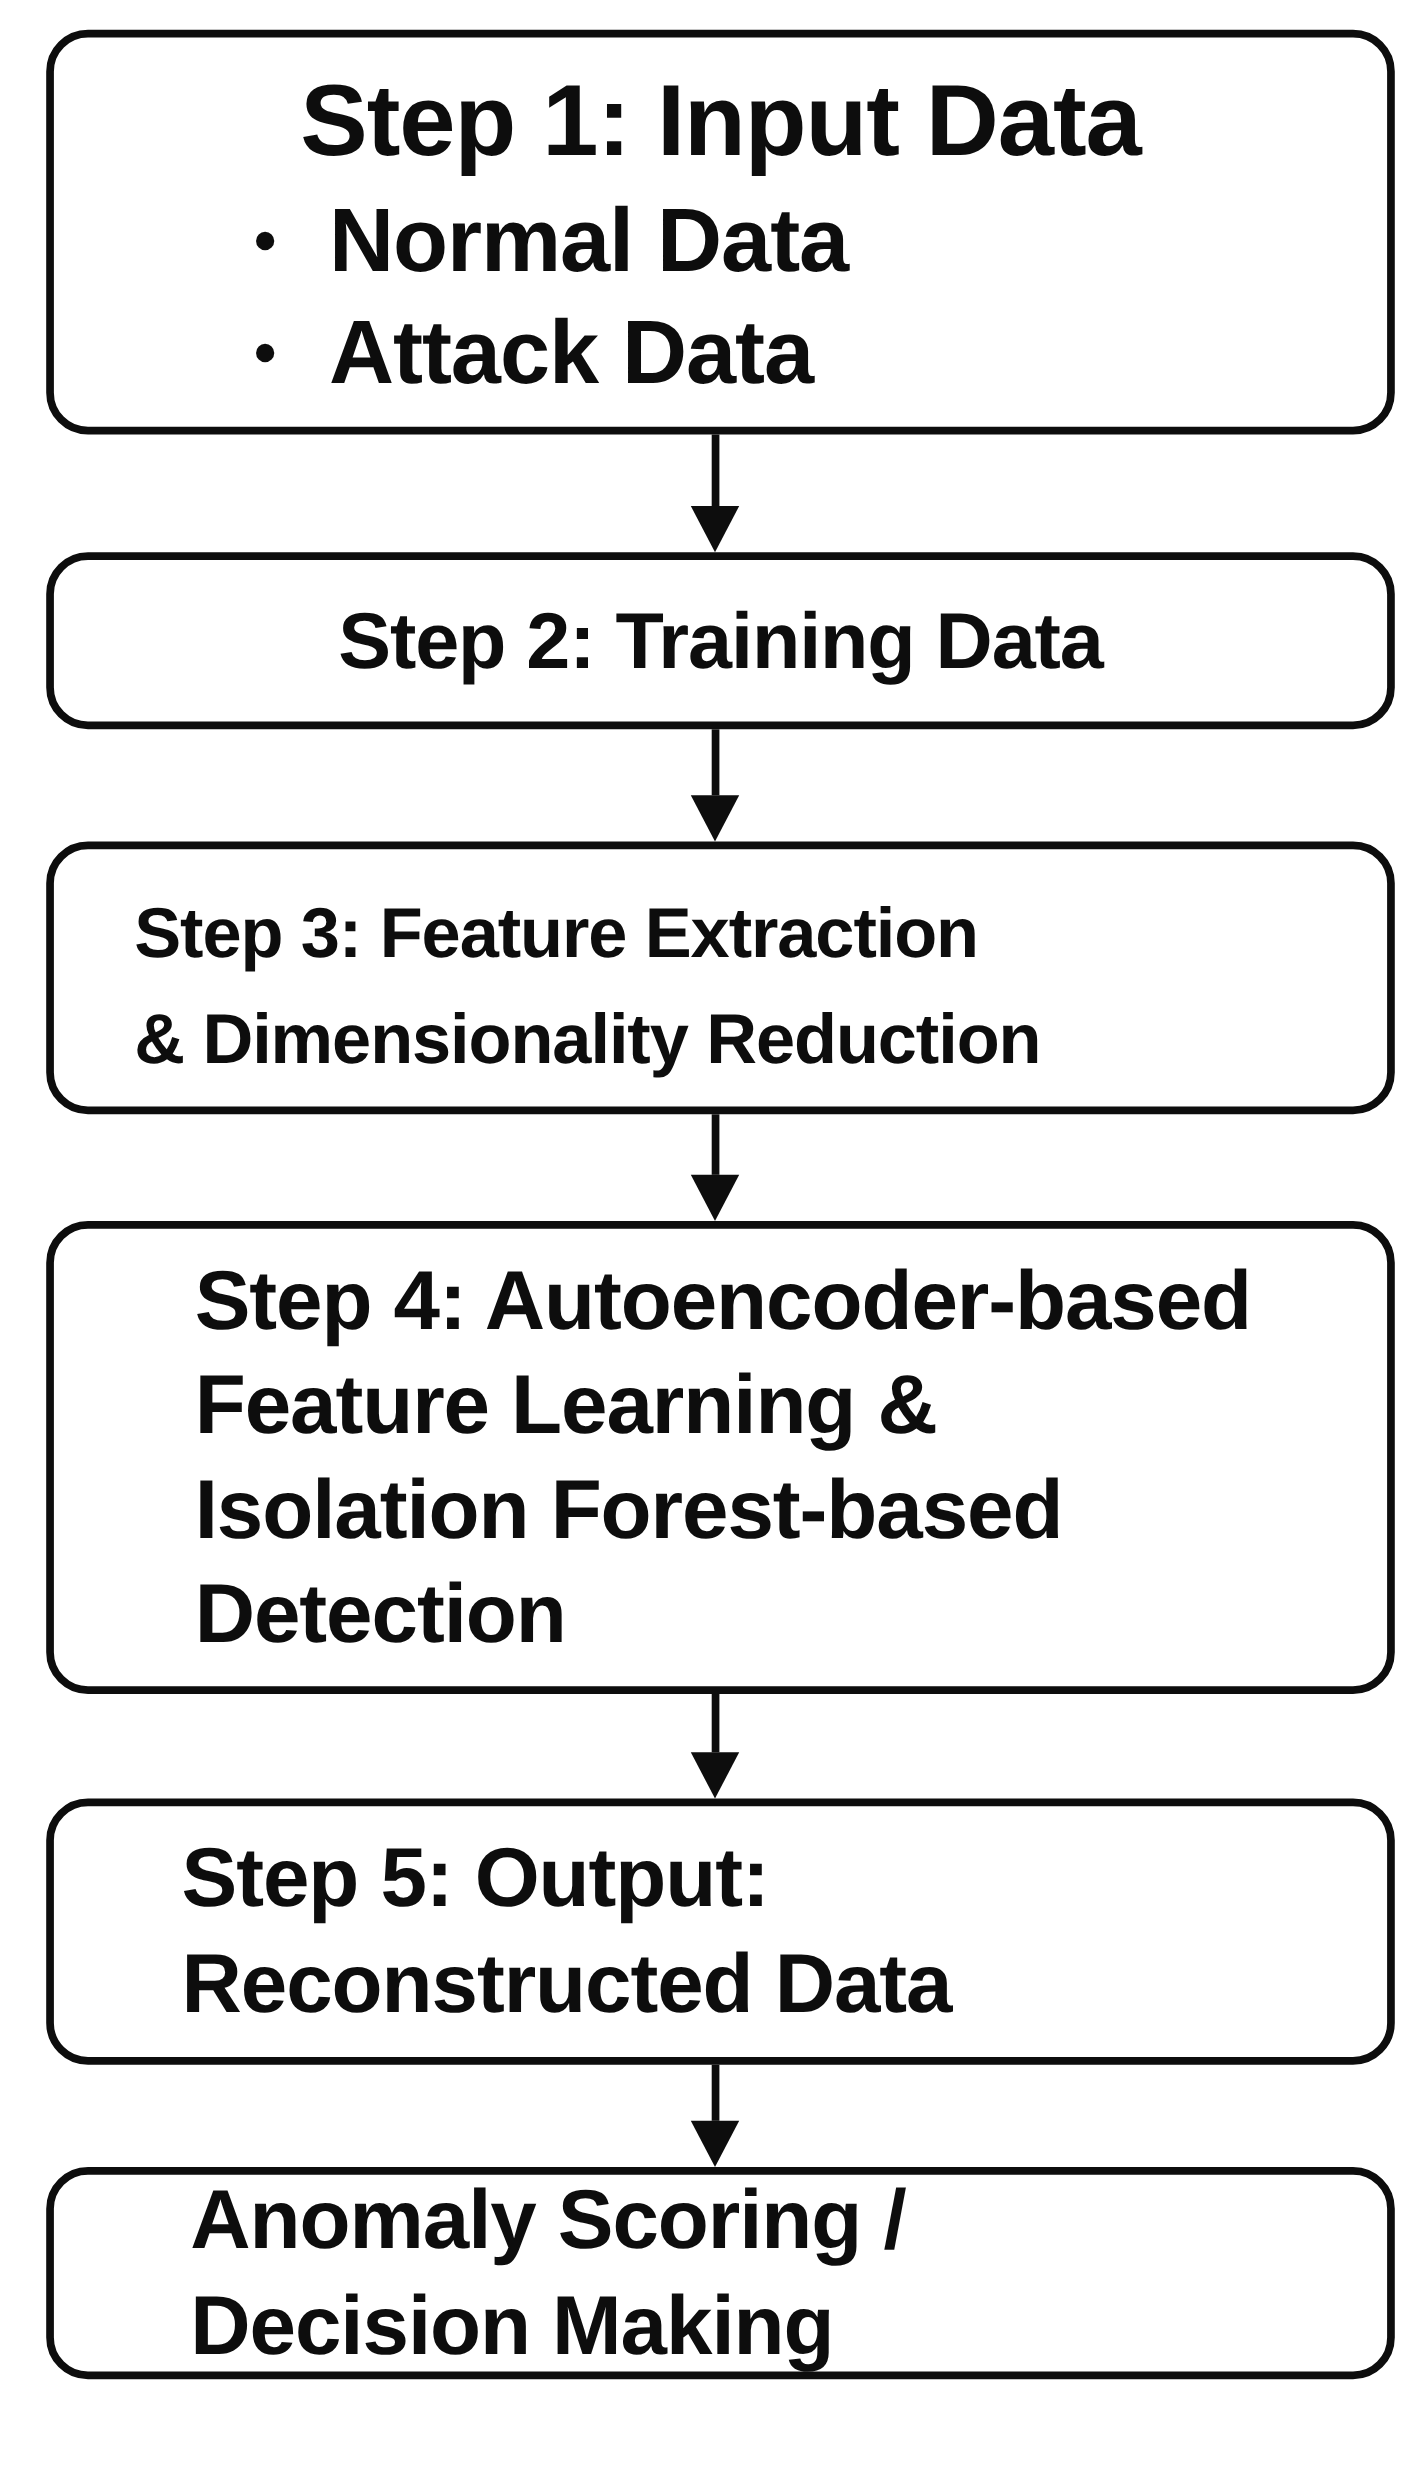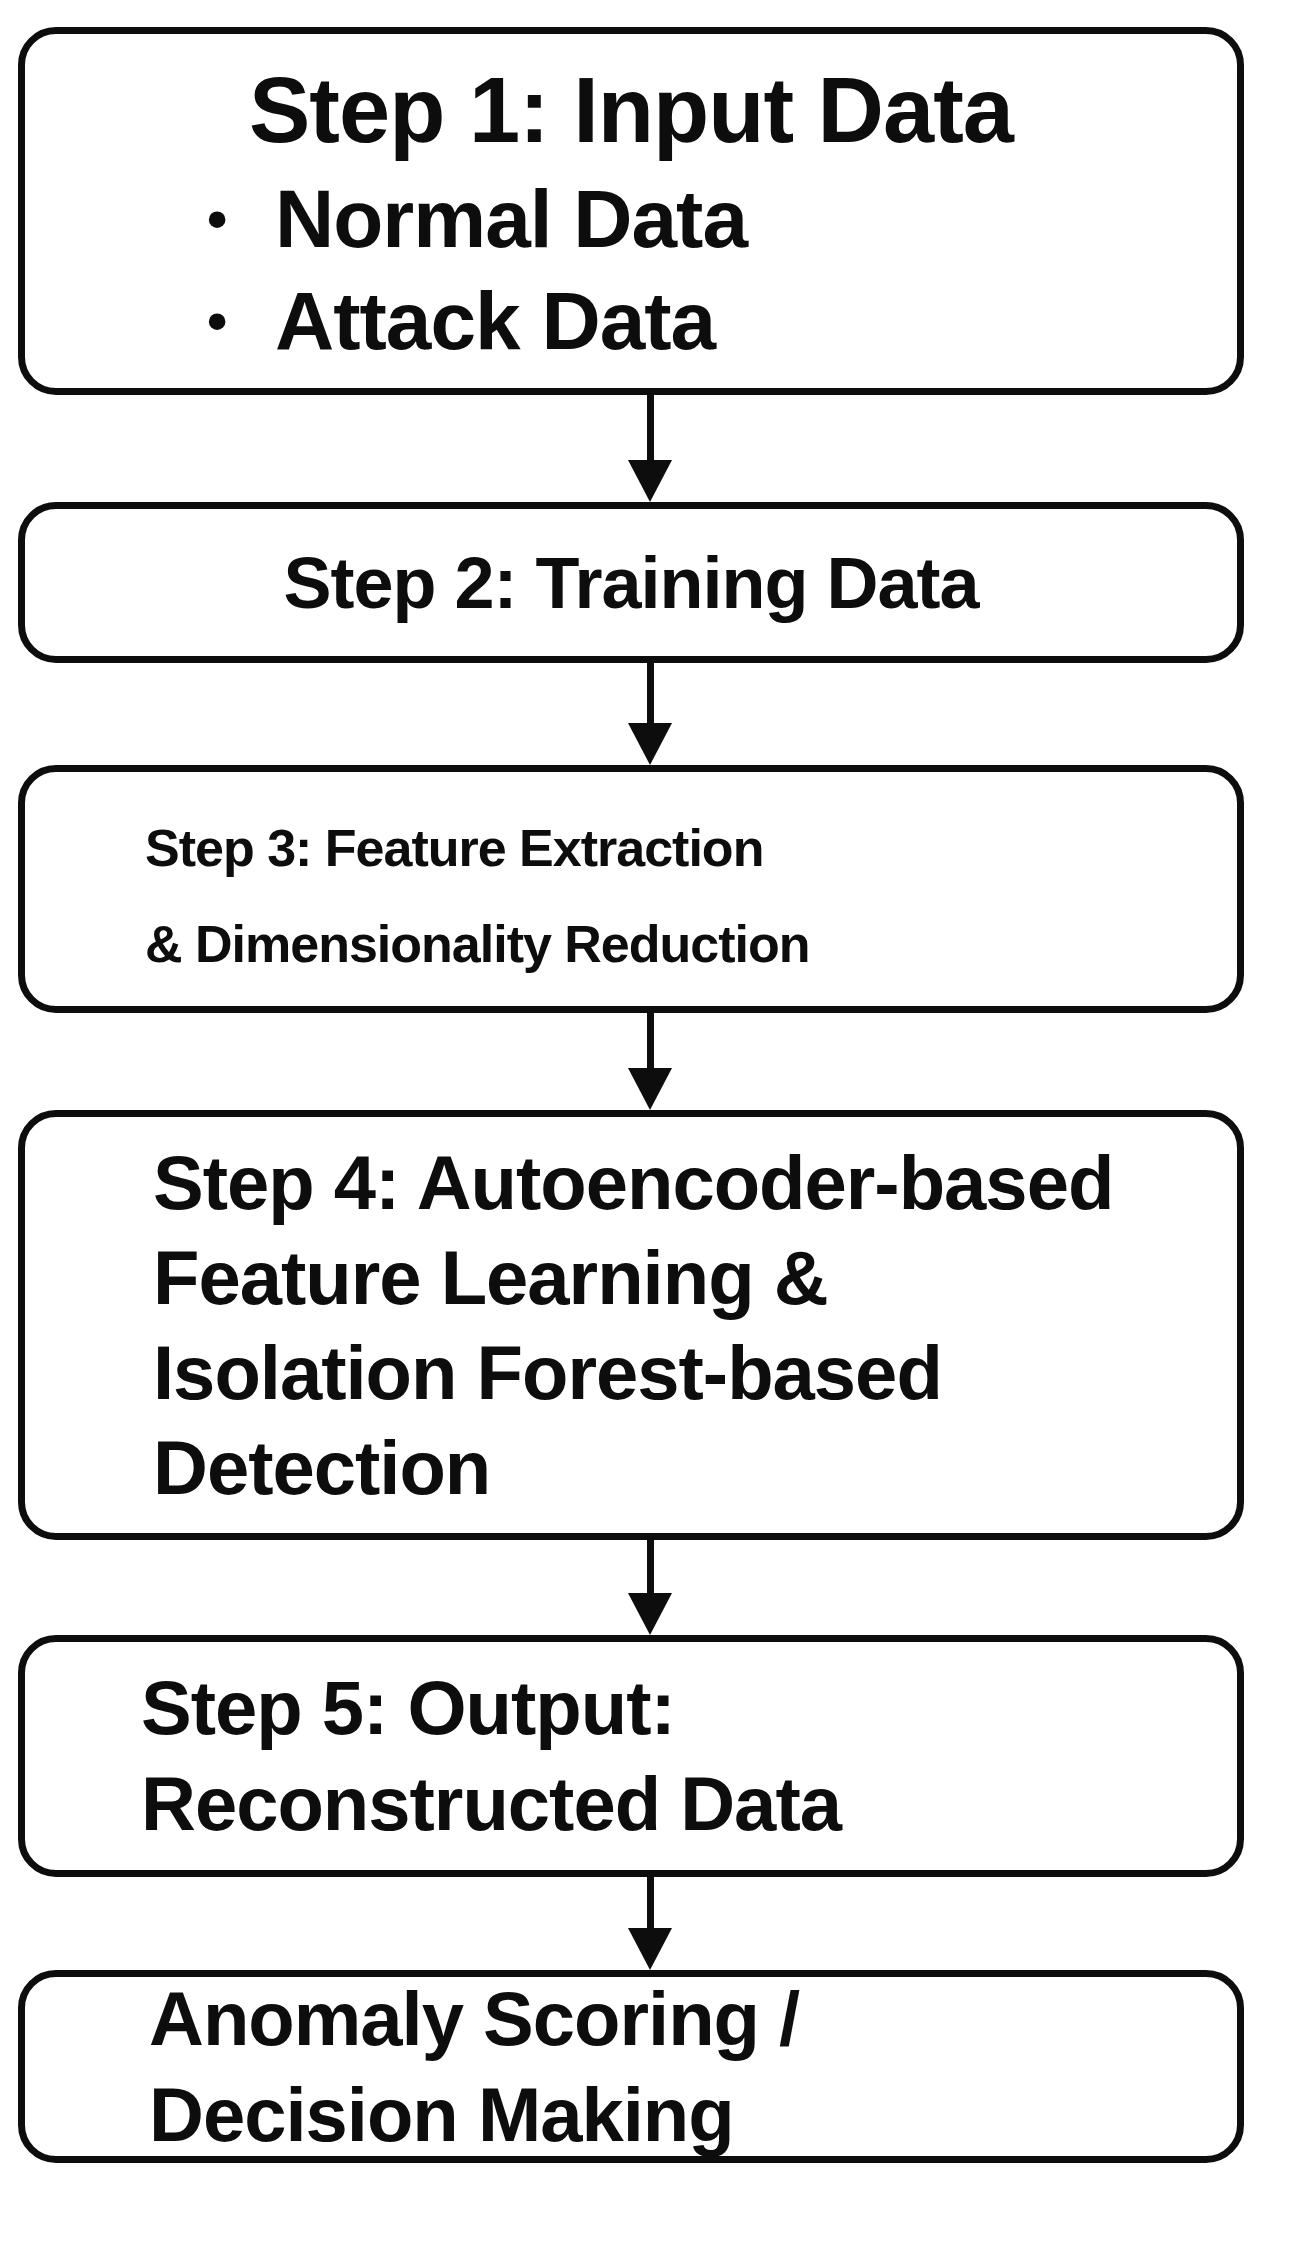--- a/index.html
+++ b/index.html
@@ -10,21 +10,21 @@
   }
   .canvas {
     position: relative;
     width: 1292px;
     height: 2249px;
     background: #ffffff;
     overflow: hidden;
   }
   .box {
     position: absolute;
-    left: 18px;
+    left: 42px;
     width: 1226px;
     border: 7px solid #0d0d0d;
     border-radius: 38px;
     background: #ffffff;
     color: #0d0d0d;
     font-weight: 700;
     display: flex;
     flex-direction: column;
     justify-content: center;
   }
@@ -51,21 +51,21 @@
     font-size: 58px;
     line-height: 102px;
     flex: 0 0 auto;
   }
 
   
   .box-step2 { top: 502px; height: 161px; }
   .box-step2 .body { font-size: 72px; line-height: 96px; text-align: center; letter-spacing: -1px; }
 
   .box-step3 { top: 765px; height: 248px; }
-  .box-step3 .body { font-size: 52px; line-height: 96px; padding-left: 120px; letter-spacing: -1px; margin-top: 13px; }
+  .box-step3 .body { font-size: 64px; line-height: 96px; padding-left: 73px; letter-spacing: -1px; margin-top: 13px; }
 
   .box-step4 { top: 1110px; height: 430px; }
   .box-step4 .body { font-size: 76px; line-height: 95px; padding-left: 128px; letter-spacing: -1px; }
 
   .box-step5 { top: 1635px; height: 242px; }
   .box-step5 .body { font-size: 76px; line-height: 96px; padding-left: 116px; letter-spacing: -1px; }
 
   .box-final { top: 1970px; height: 193px; }
   .box-final .body { font-size: 76px; line-height: 96px; padding-left: 124px; letter-spacing: -1px; }
 

